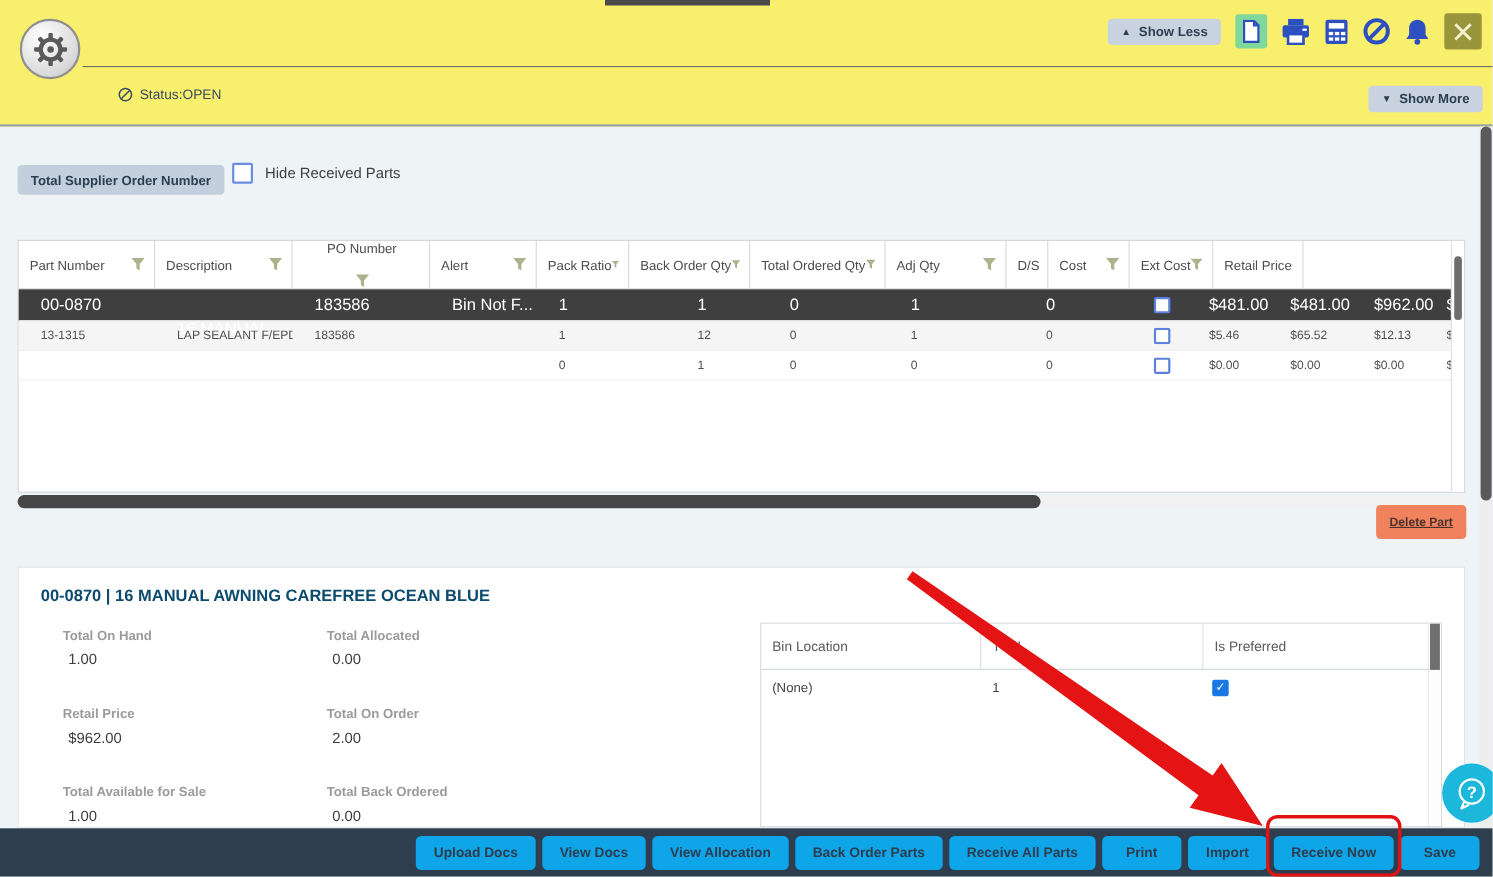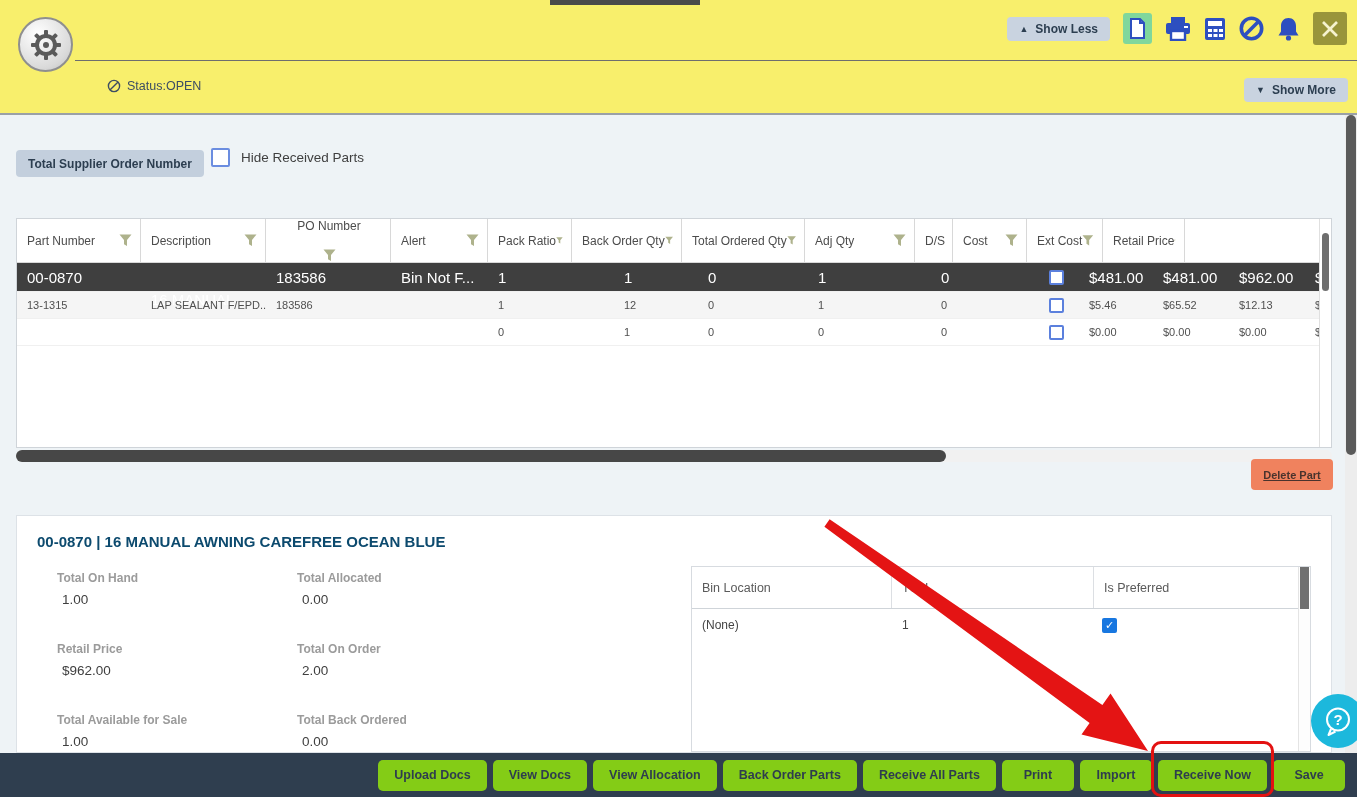--- a/index.html
+++ b/index.html
@@ -37,21 +37,21 @@
   .hide-lbl { position:absolute; left:241px; top:150px; font-size:13.5px; color:#3f3f3f; }
 
   
   .grid { position:absolute; left:16px; top:218px; width:1316px; height:230px; background:#fff; border:1px solid #cfd4d9; }
   .g-head { display:flex; height:44px; border-bottom:1px solid #d8d8d8; width:1304px; }
   .g-hcell { display:flex; align-items:center; justify-content:space-between; padding:0 8px 0 10px;
     border-right:1px solid #d8d8d8; font-size:12px; color:#4c4c4c; overflow:hidden; white-space:nowrap; flex:none; }
   .t-row { display:flex; align-items:center; height:27px; width:1304px; border-bottom:1px solid #f0f0f0; font-size:11px; color:#4f4f4f; background:#fff; cursor:pointer; }
   .t-row.alt { background:#f5f5f5; }
   .t-row.selected { height:29px; background:#3f3f3f; color:#ffffff; font-size:15px; }
-  .t-cell { padding-left:10px; overflow:hidden; white-space:nowrap; flex:none; }
+  .t-cell { padding-left:20px; overflow:hidden; white-space:nowrap; flex:none; }
   .ds-box { width:15px; height:15px; border:2px solid #5b80dd; border-radius:2px; background:#fff; margin-left:8px; cursor:pointer; }
   .grid-sb { position:absolute; right:0; top:0; width:12px; height:100%; background:#fff; border-left:1px solid #e0e0e0; }
   .grid-sb .thumb { position:absolute; left:2px; right:2px; top:14px; height:58px; background:#6e6e6e; border-radius:5px; }
 
   .hscroll { position:absolute; left:16px; top:450px; width:1316px; height:12px; background:#f1f1f1; border-radius:6px; }
   .hscroll .thumb { position:absolute; left:0; top:0; height:12px; width:930px; background:#474747; border-radius:6px; }
 
   .delete-btn { position:absolute; left:1251px; top:459px; width:82px; height:31px; background:#f0825e; border:none; border-radius:4px;
     font-family:inherit; font-size:11px; font-weight:bold; color:#4a332d; cursor:pointer;text-decoration:underline; }
 
@@ -69,21 +69,21 @@
   .bin-row { display:flex; align-items:center; height:32px; width:608px; font-size:12px; color:#444; }
   .bin-cell { padding-left:10px; flex:none; }
   .bin-check { width:15px; height:15px; background:#1877e0; border-radius:2px; color:#fff; font-size:11px; line-height:15px; text-align:center; margin-left:8px; cursor:pointer; }
   .bin-sb { position:absolute; right:0; top:0; width:12px; height:100%; background:#fdfdfd; border-left:1px solid #e4e4e4; border-radius:0 0 6px 0; }
   .bin-sb .thumb { position:absolute; left:1px; right:1px; top:0; height:42px; background:#707070; }
 
   
   .footer { position:absolute; left:0; bottom:0; width:1357px; height:44px; background:#2f3e4f; z-index:45;
     display:flex; align-items:center; justify-content:flex-end; gap:6px; padding-right:12px; }
   .btn-wrap { position:relative; }
-  .f-btn { height:31px; min-width:72px; background:#84cc16; border:none; border-radius:5px; padding:0 16px;
+  .f-btn { height:31px; min-width:72px; background:#0ea5e9; border:none; border-radius:5px; padding:0 16px;
     font-family:inherit; font-size:12.5px; font-weight:bold; color:#2e3d4e; cursor:pointer; white-space:nowrap; }
   .red-ring { position:absolute; left:-7px; right:-7px; top:-19px; bottom:-6px; border:3px solid #e31212; border-radius:10px; pointer-events:none; z-index:6; }
 
   
   .help { position:absolute; left:1311px; top:694px; width:54px; height:54px; border-radius:50%; background:#1cb8dc; z-index:50;
     display:flex; align-items:center; justify-content:center; cursor:pointer; }
 
   
   .arrow-overlay { position:absolute; inset:0; z-index:60; pointer-events:none; }
 </style>

